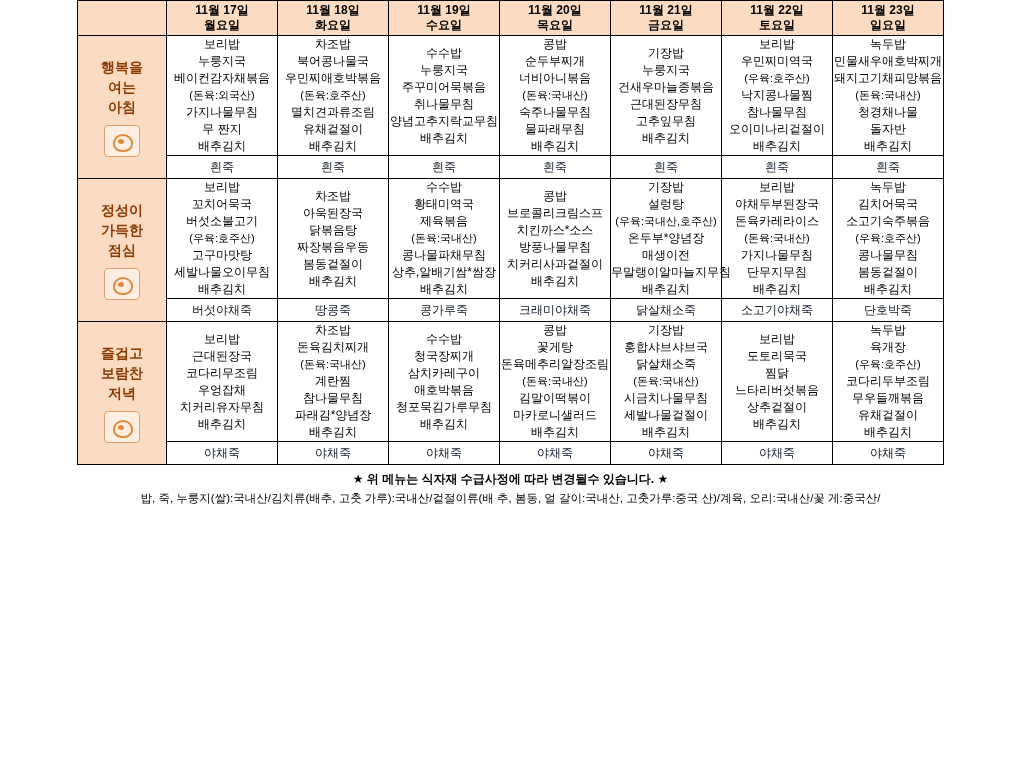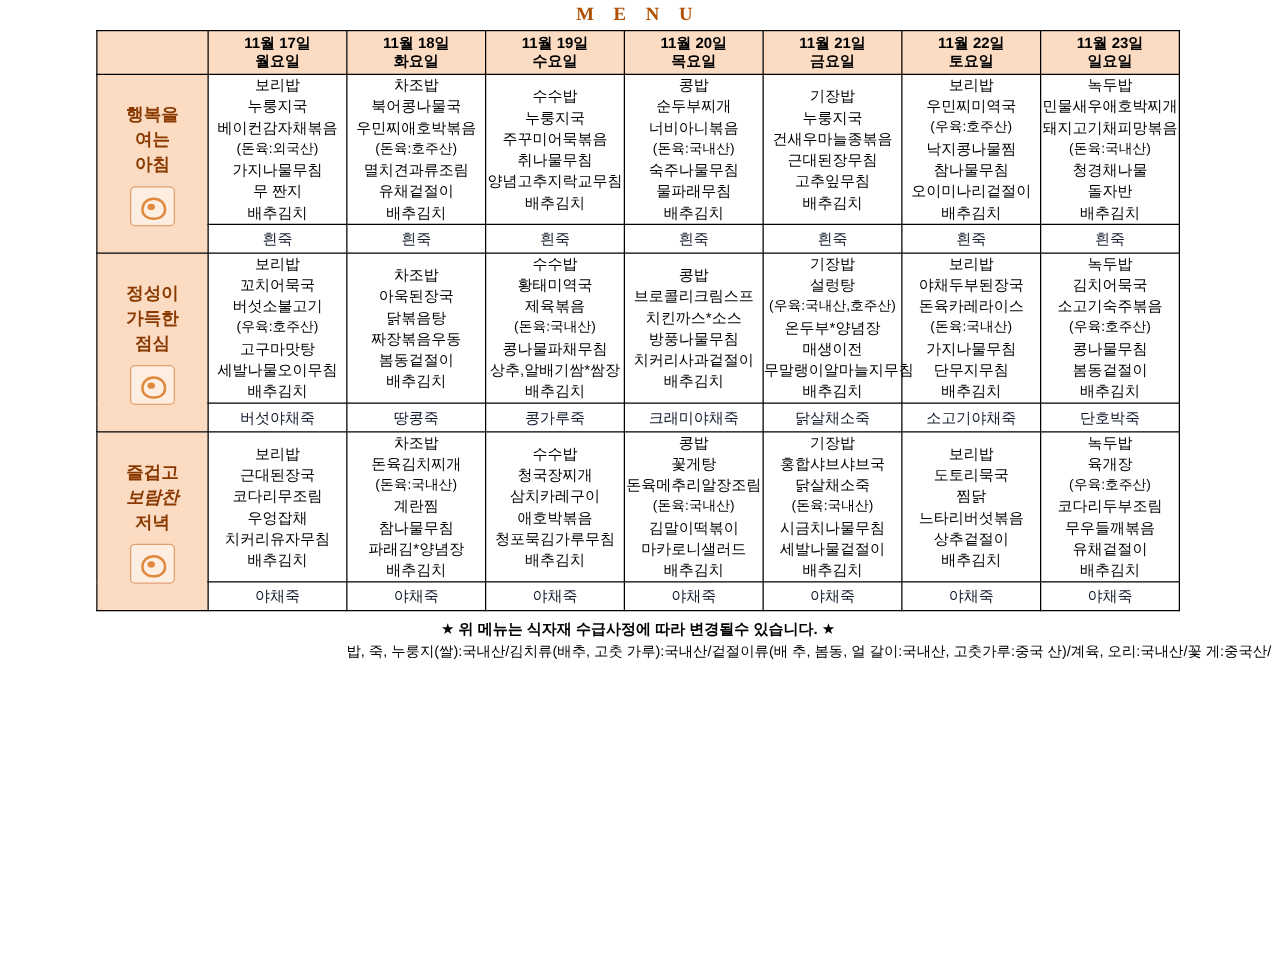--- a/index.html
+++ b/index.html
@@ -83,32 +83,31 @@
     height:22px;
     padding:2px;
   }
   .note{
     text-align:center;
     font-size:12px;
     font-weight:bold;
     padding:6px 0 2px 0;
   }
   .footnote{
-    text-align:right;
+    text-align:center;
     font-size:11.5px;
     line-height:16px;
     padding:0 4px;
   }
 </style>
 </head>
 <body>
 
 <div class="page">
 
-  <div class="menu-title">M  E  N  U</div>
 
   <table class="menu">
     <thead>
       <tr>
         <th class="corner"></th>
         <th>
           <div>11월 17일</div>
           <div>월요일</div>
         </th>
         <th>
@@ -290,21 +289,21 @@
           <td class="porridge">땅콩죽</td>
           <td class="porridge">콩가루죽</td>
           <td class="porridge">크래미야채죽</td>
           <td class="porridge">닭살채소죽</td>
           <td class="porridge">소고기야채죽</td>
           <td class="porridge">단호박죽</td>
         </tr>
         <tr>
           <td class="meal-label" rowspan="2">
             <span class="lbl" style="padding-bottom: 0px;">즐겁고</span>
-            <span class="lbl" style="padding-bottom: 0px; font-style: italic;">보람찬</span>
+            <span class="lbl" style="padding-bottom: 0px;">보람찬</span>
             <span class="lbl" style="padding-bottom: 8px;">저녁</span>
             <span class="meal-icon"></span>
           </td>
           <td class="dishes">
             <div class="dish">보리밥</div>
             <div class="dish">근대된장국</div>
             <div class="dish">코다리무조림</div>
             <div class="dish">우엉잡채</div>
             <div class="dish">치커리유자무침</div>
             <div class="dish">배추김치</div>

